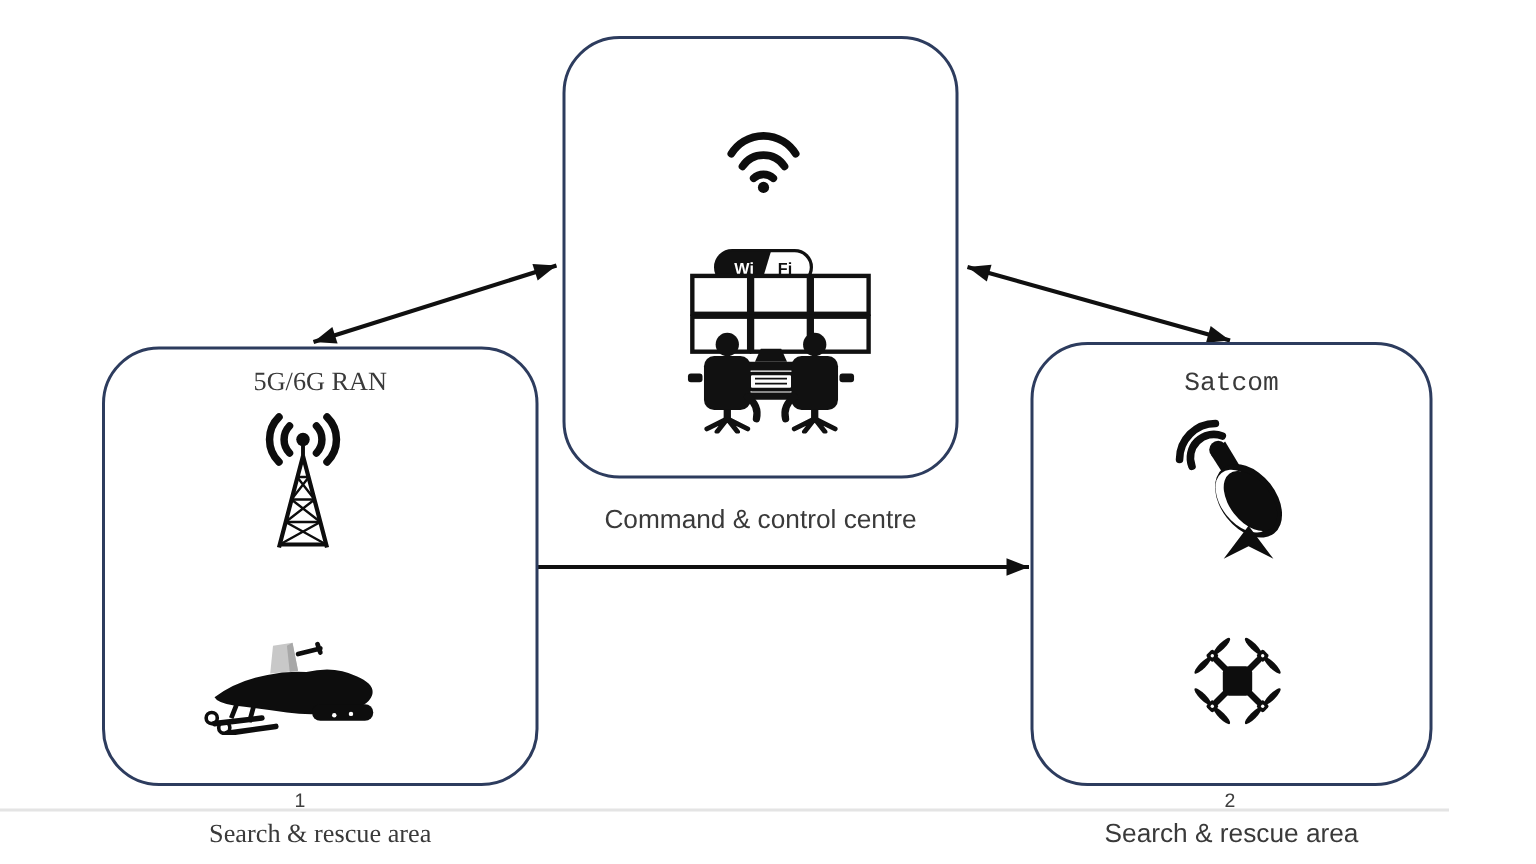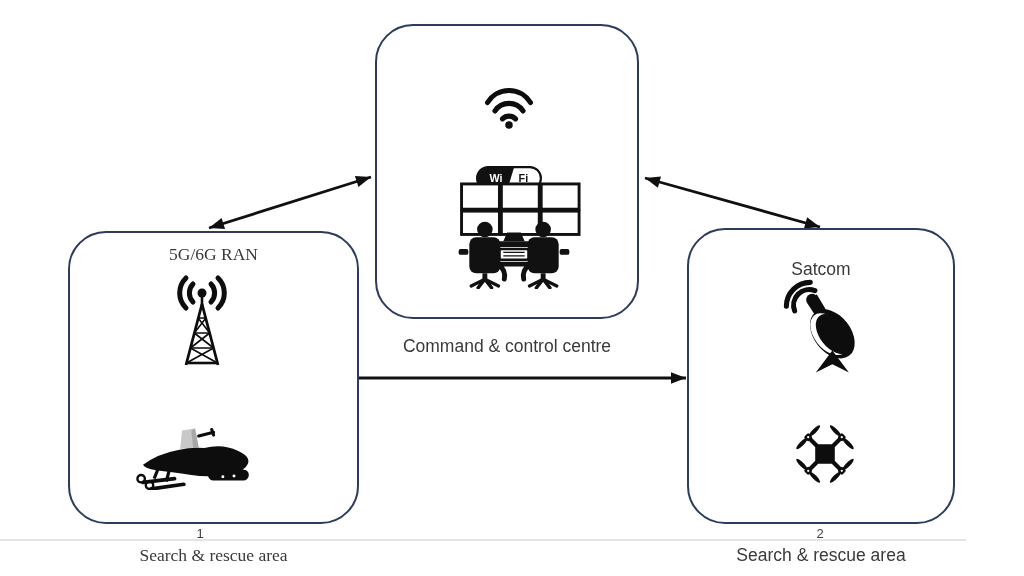--- a/index.html
+++ b/index.html
@@ -153,21 +153,21 @@
         <path d="M14 64 L48 60" stroke="#0d0d0d" stroke-width="4" stroke-linecap="round" fill="none"></path>
         <circle cx="21" cy="67" r="4" fill="none" stroke="#0d0d0d" stroke-width="2.6"></circle>
         <path d="M23 71 L58 66" stroke="#0d0d0d" stroke-width="4" stroke-linecap="round" fill="none"></path>
       </svg>
     </span>
 
     <div class="node-caption" style="top:264px;">Search &amp; rescue area</div>
   </div>
 
   <div class="box box-satcom">
-    <div class="node-title" style="top:29px;">Satcom</div>
+    <div class="node-title" style="top:16px;font-family:Liberation Mono, monospace;">Satcom</div>
 
     <span class="icon" style="left:90px;top:45px;width:92px;">
       <svg viewBox="0 0 100 112">
         <g stroke="#0d0d0d" stroke-width="5.5" fill="none" stroke-linecap="round">
           <path d="M8 34 A26 26 0 0 1 34 8"></path>
           <path d="M17 39 A17 17 0 0 1 39 17"></path>
         </g>
         <circle cx="36" cy="27" r="6.5" fill="#0d0d0d"></circle>
         <polygon points="31,31 41,21 59,51 49,59" fill="#0d0d0d"></polygon>
         <g transform="rotate(-38 58 64)">

